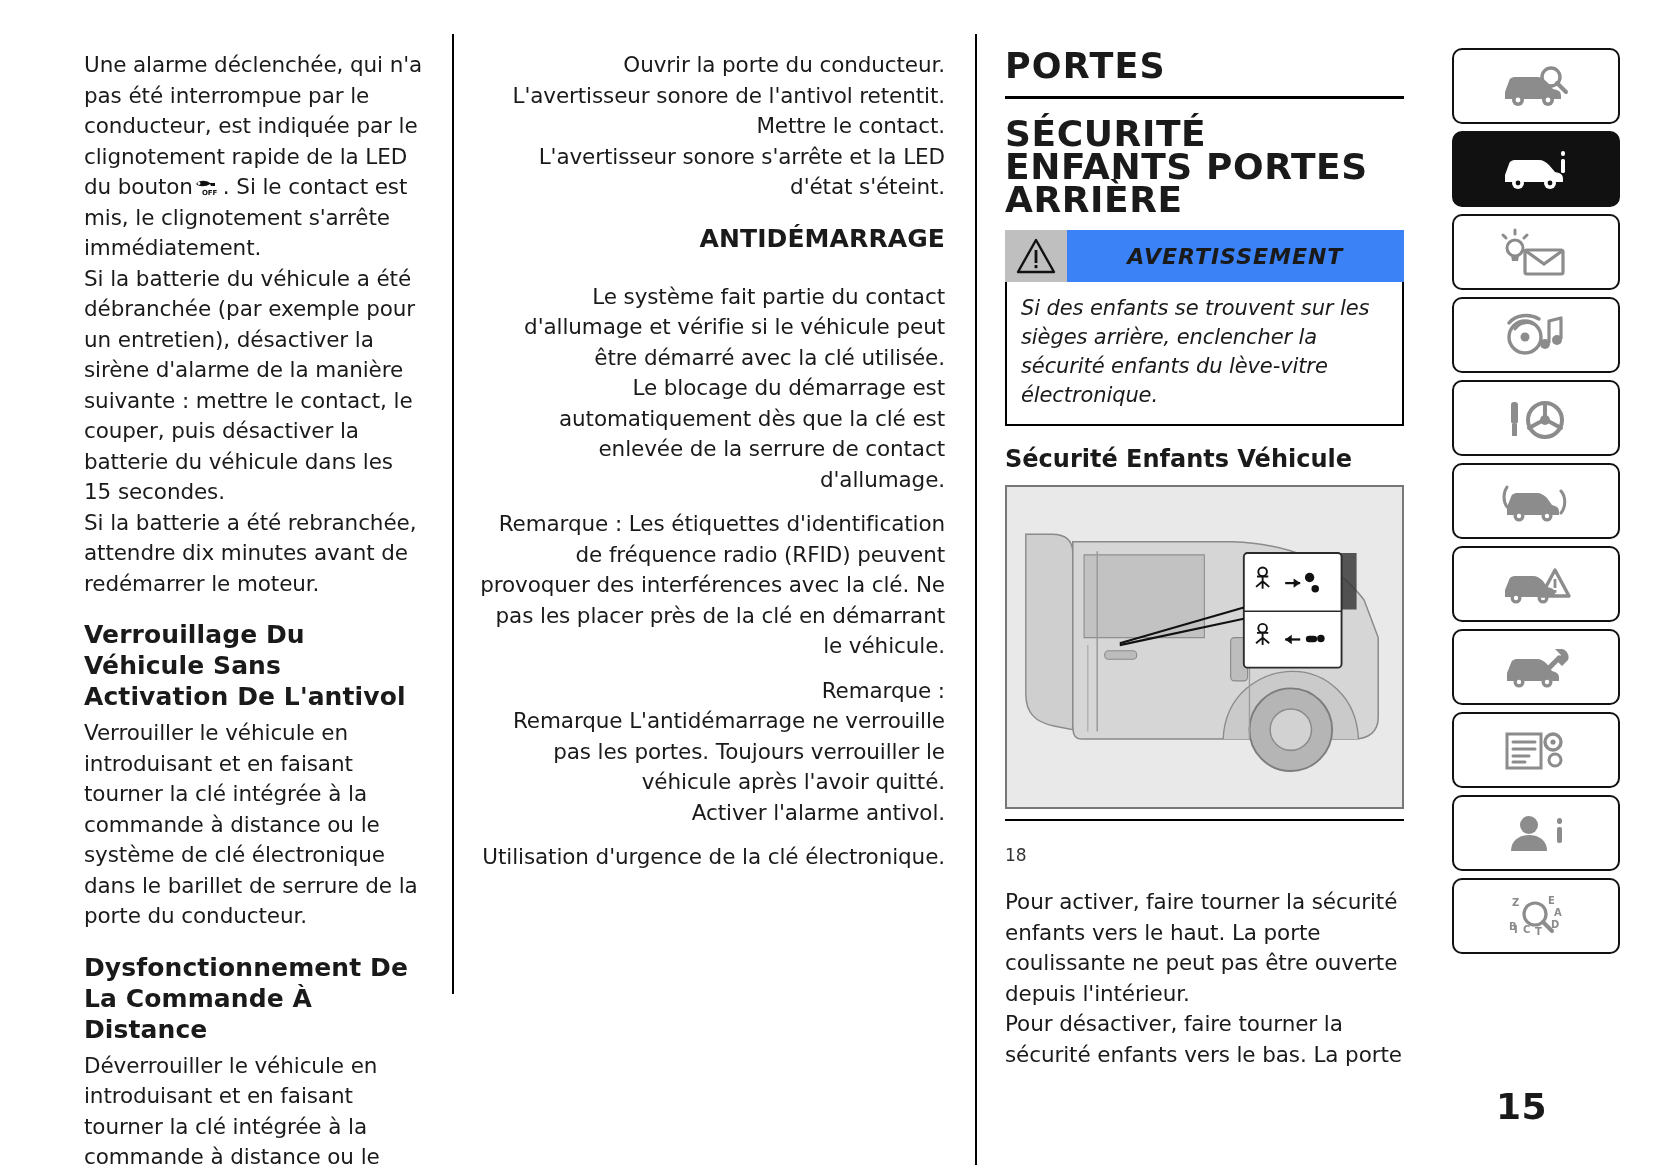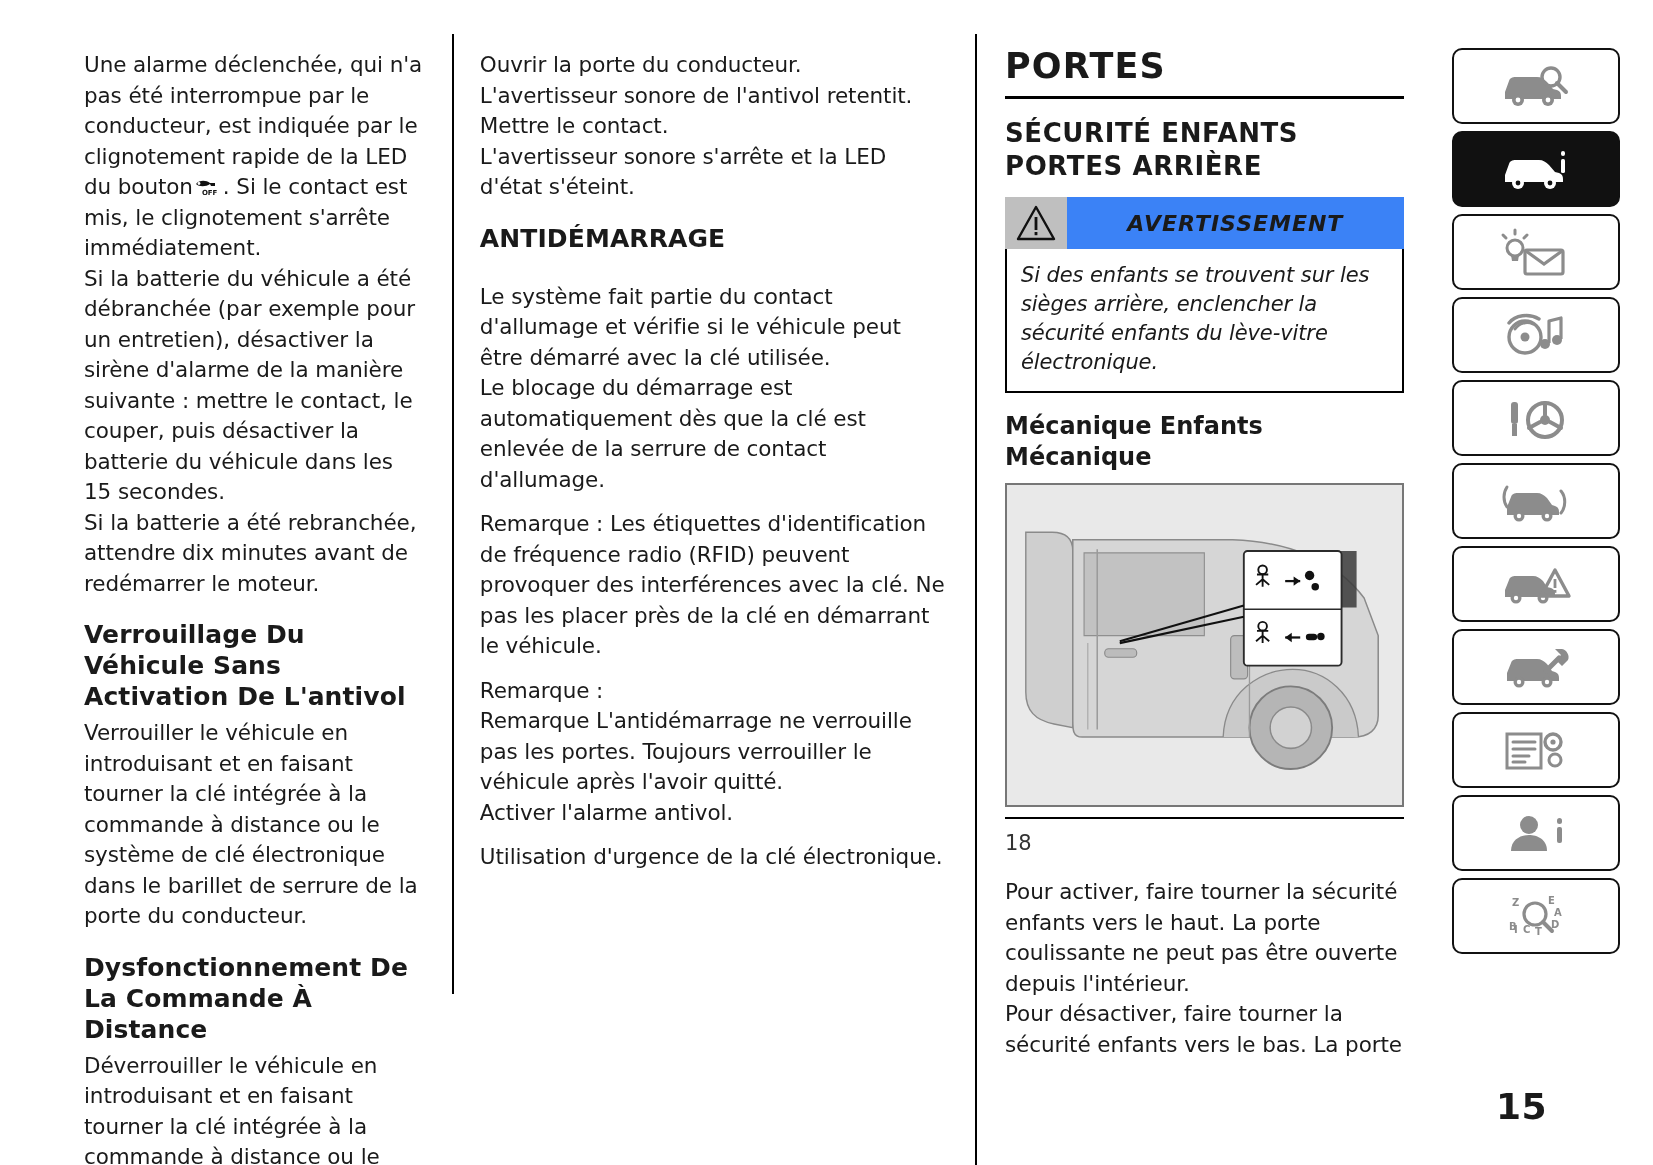--- a/index.html
+++ b/index.html
@@ -28,20 +28,21 @@
     position: relative;
   }
   .col1 {
     width: 470px;
     padding: 16px 28px 0 84px;
   }
   .col2 {
     width: 548px;
     padding: 16px 30px 0 26px;
     border-left: 2px solid #000;
+    text-align: right;
   }
   .col3 {
     width: 480px;
     padding: 12px 30px 0 28px;
     border-left: 2px solid #000;
   }
   .rail {
     width: 231px;
     padding: 14px 0 0 0;
     position: relative;
@@ -67,21 +68,21 @@
   }
   h1.chapter {
     font-size: 35px;
     font-weight: bold;
     letter-spacing: 1.2px;
     margin: 0 0 4px 0;
     padding-bottom: 10px;
     border-bottom: 3px solid #000;
   }
   h2.bigsec {
-    font-size: 26px;
+    font-size: 36px;
     font-weight: bold;
     letter-spacing: 0.6px;
     line-height: 33px;
     margin: 18px 0 14px 0;
   }
   h3.subsec {
     font-size: 24px;
     font-weight: bold;
     line-height: 31px;
     margin: 18px 0 10px 0;
@@ -139,23 +140,23 @@
   
   .figure {
     margin-top: 10px;
     border: 2px solid #777;
     background: #e9e9e9;
     height: 320px;
     position: relative;
     overflow: hidden;
   }
   .figcaption {
-    font-size: 21px;
+    font-size: 17px;
     color: #333;
-    padding-top: 12px;
+    padding-top: 24px;
     margin-top: 10px;
     border-top: 2px solid #000;
   }
 
   
   .tabs {
     display: flex;
     flex-direction: column;
     gap: 7px;
     width: 168px;
@@ -240,21 +241,21 @@
             <rect x="18.6" y="12" width="2.8" height="13" fill="#111"></rect>
             <rect x="18.6" y="27" width="2.8" height="3.2" fill="#111"></rect>
           </svg>
       </div>
       <div class="label">AVERTISSEMENT</div>
     </div>
     <div class="warn-body">
       <p>Si des enfants se trouvent sur les sièges arrière, enclencher la sécurité enfants du lève-vitre électronique.</p>
     </div>
 
-    <h3 class="subsec">Mécanique Enfants Mécanique</h3>
+    <h3 class="subsec">Sécurité Enfants Véhicule</h3>
 
     <div class="figure">
       <svg width="100%" height="100%" viewBox="0 0 420 320" preserveAspectRatio="xMidYMid meet">
         <rect x="0" y="0" width="420" height="320" fill="#e9e9e9"></rect>
 
         <path d="M20 40 L20 210 C20 230 30 240 50 244 L70 248 L70 60 C70 46 62 40 48 40 Z" fill="#cfcfcf" stroke="#8a8a8a" stroke-width="1.5"></path>
         <path d="M70 48 L240 48 C300 50 350 70 380 110 L395 150 L395 235 C395 250 385 258 368 258 L80 258 C70 258 70 250 70 240 Z" fill="#d6d6d6" stroke="#8a8a8a" stroke-width="1.6"></path>
 
         <path d="M82 62 L210 62 L210 150 L82 150 Z" fill="#c2c2c2" stroke="#8f8f8f" stroke-width="1.2"></path>
 

